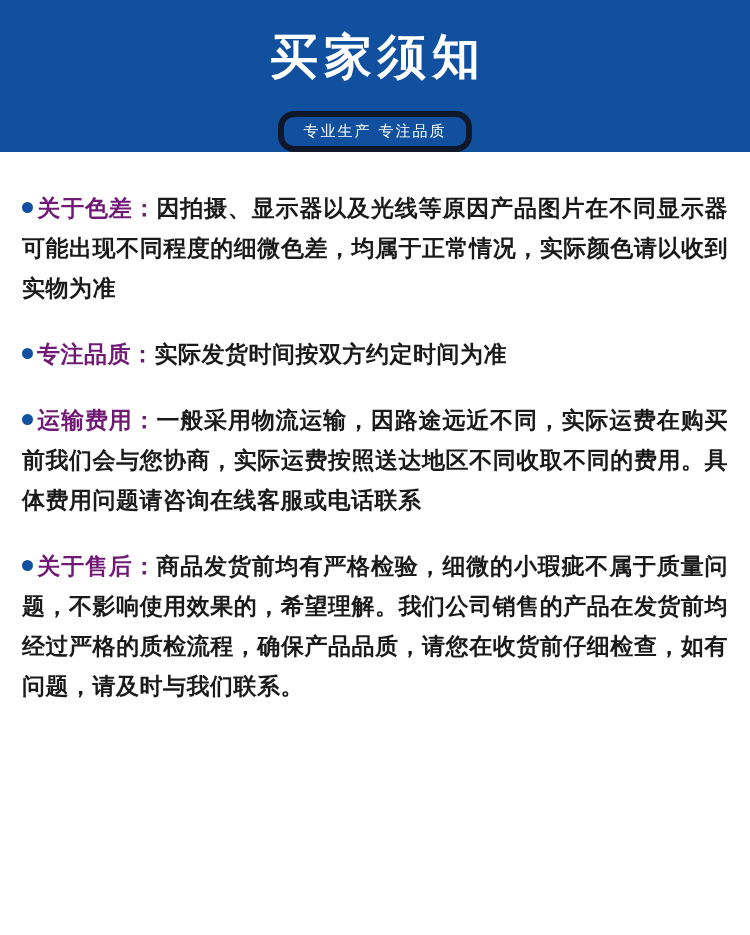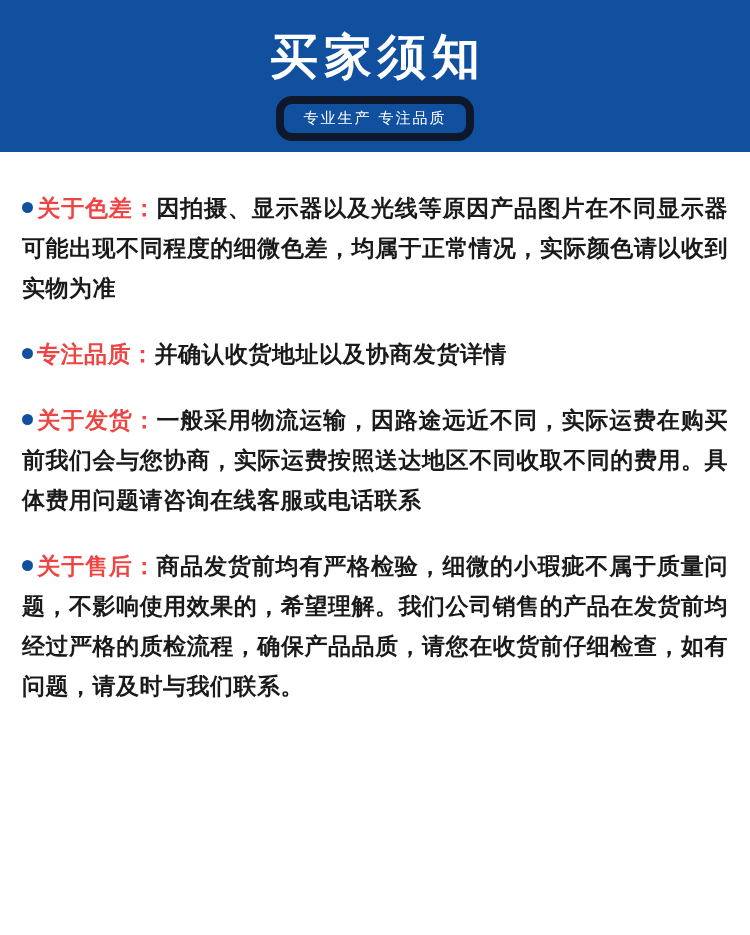--- a/index.html
+++ b/index.html
@@ -21,36 +21,36 @@
     box-sizing: border-box;
   }
   .banner {
     position: relative;
     width: 750px;
     height: 152px;
     background: #11509f;
     display: flex;
     flex-direction: column;
     align-items: center;
-    justify-content: flex-start;
+    justify-content: space-between;
     box-sizing: border-box;
     padding-top: 26px;
   }
   .banner-title {
     color: #ffffff;
     font-size: 48px;
     font-weight: bold;
     letter-spacing: 6px;
     line-height: 60px;
     text-align: center;
     text-indent: 6px;
   }
   .banner-sub-wrap {
     margin-top: 10px;
-    border: 8px solid #0f172a;
+    border: 6px solid #0f172a;
     border-radius: 16px;
     padding: 4px 20px 5px 20px;
     display: inline-block;
   }
   .banner-sub {
     color: #ffffff;
     font-size: 15px;
     letter-spacing: 2px;
     line-height: 20px;
     white-space: nowrap;
@@ -78,21 +78,21 @@
   .bullet {
     display: inline-block;
     width: 11px;
     height: 11px;
     border-radius: 50%;
     background: #11509f;
     margin-right: 4px;
     vertical-align: 3px;
   }
   .para-label {
-    color: #ef4444;
+    color: #701a75;
   }
 </style>
 </head>
 <body>
 
 <div class="page">
 
   <div class="banner" style="background: rgb(17, 80, 159);">
     <div class="banner-title">买家须知</div>
     <div class="banner-sub-wrap">
@@ -101,25 +101,25 @@
   </div>
 
   <div class="content">
 
     <div class="item">
       <p class="para"><span class="bullet" style="background: rgb(17, 80, 159);"></span><span class="para-label">关于色差：</span><span>因拍摄、显示器以及光线等原因产品图片在不同显示器可能出现不同程度的细微色差，均属于正常情况，实际颜色请以收到实物为准</span></p>
     </div>
 
 
     <div class="item">
-      <p class="para"><span class="bullet" style="background: rgb(17, 80, 159);"></span><span class="para-label">专注品质：</span><span>并确认收货地址以及协商发货详情</span></p>
+      <p class="para"><span class="bullet" style="background: rgb(17, 80, 159);"></span><span class="para-label">专注品质：</span><span>实际发货时间按双方约定时间为准</span></p>
     </div>
 
     <div class="item">
-      <p class="para"><span class="bullet" style="background: rgb(17, 80, 159);"></span><span class="para-label">关于发货：</span><span>一般采用物流运输，因路途远近不同，实际运费在购买前我们会与您协商，实际运费按照送达地区不同收取不同的费用。具体费用问题请咨询在线客服或电话联系</span></p>
+      <p class="para"><span class="bullet" style="background: rgb(17, 80, 159);"></span><span class="para-label">运输费用：</span><span>一般采用物流运输，因路途远近不同，实际运费在购买前我们会与您协商，实际运费按照送达地区不同收取不同的费用。具体费用问题请咨询在线客服或电话联系</span></p>
     </div>
 
     <div class="item">
       <p class="para"><span class="bullet" style="background: rgb(17, 80, 159);"></span><span class="para-label">关于售后：</span><span>商品发货前均有严格检验，细微的小瑕疵不属于质量问题，不影响使用效果的，希望理解。我们公司销售的产品在发货前均经过严格的质检流程，确保产品品质，请您在收货前仔细检查，如有问题，请及时与我们联系。</span></p>
     </div>
 
   </div>
 </div>
 
 </body></html>

